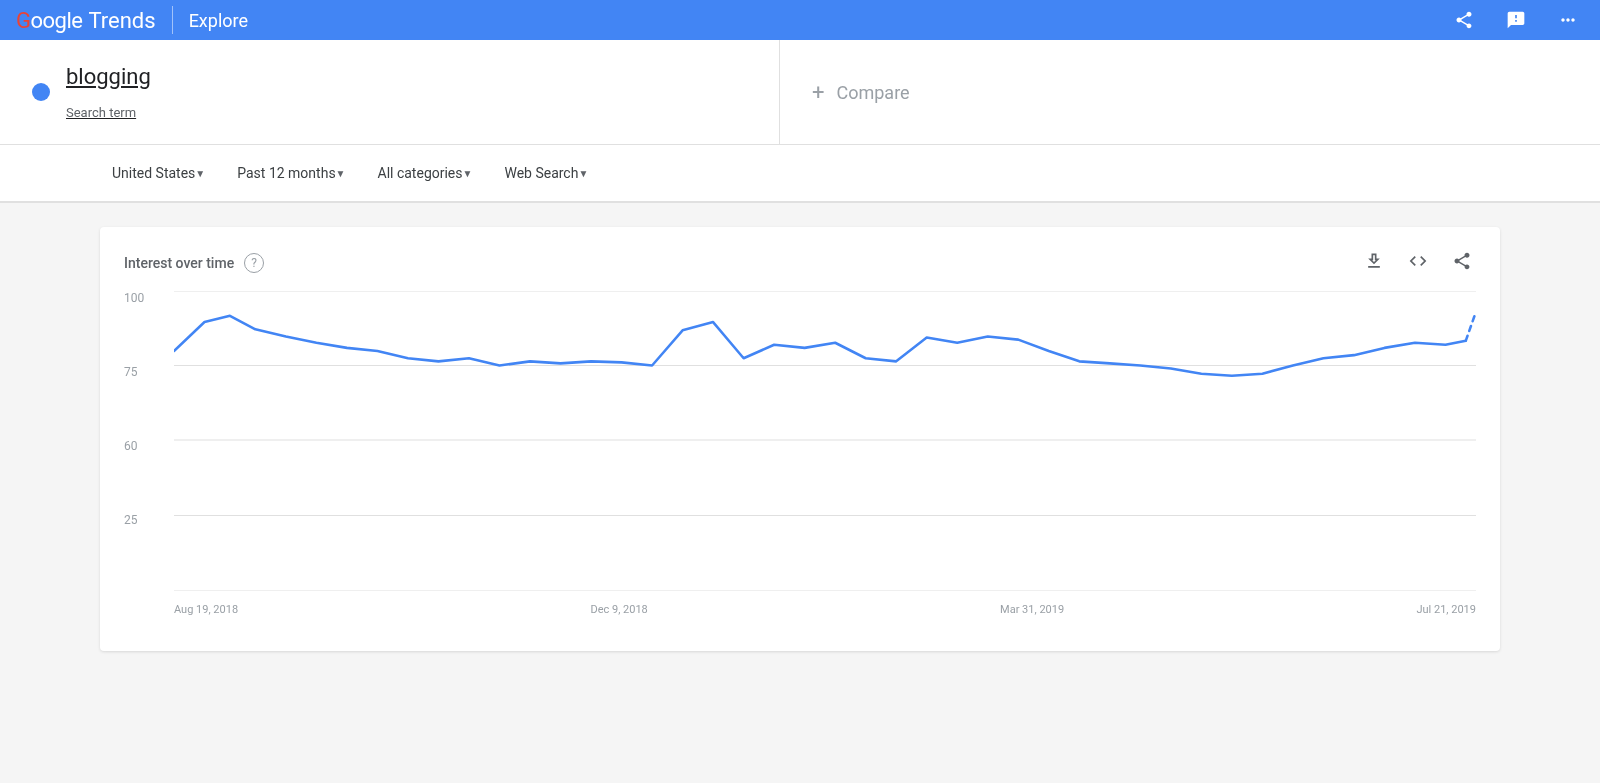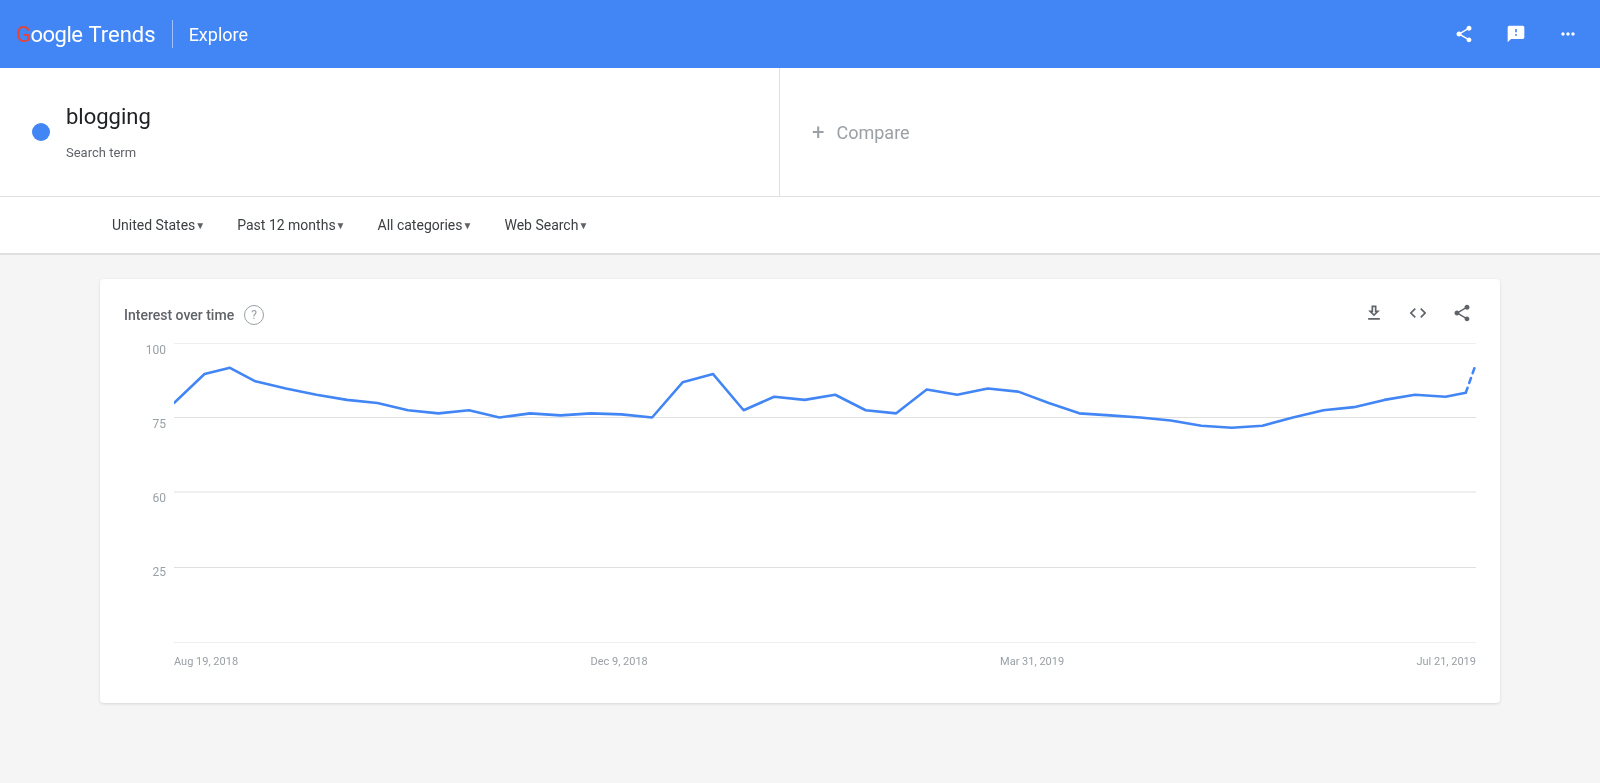--- a/index.html
+++ b/index.html
@@ -1,21 +1,21 @@
 <!DOCTYPE html>
 <html><head>
   <meta charset="utf-8">
   <style>
     * { margin: 0; padding: 0; box-sizing: border-box; }
     body { font-family: 'Roboto', Arial, sans-serif; background: #f5f5f5; color: #202124; }
 
     
     .header {
       background: #4285f4;
-      height: 68px;
+      height: 40px;
       display: flex;
       align-items: center;
       padding: 0 16px;
       justify-content: space-between;
     }
     .header-left {
       display: flex;
       align-items: center;
       gap: 16px;
     }
@@ -64,26 +64,27 @@
     }
 
     
     .search-area {
       background: white;
       display: flex;
       border-bottom: 1px solid #e0e0e0;
     }
     .search-term-box {
       flex: 1;
-      padding: 36px 32px;
+      padding: 24px 32px;
       border-right: 1px solid #e0e0e0;
       display: flex;
       align-items: center;
       gap: 16px;
       max-width: 780px;
+      text-decoration: underline;
     }
     .term-dot {
       width: 18px;
       height: 18px;
       border-radius: 50%;
       background: #4285f4;
       flex-shrink: 0;
     }
     .term-text {}
     .term-name {
@@ -204,21 +205,20 @@
       bottom: 40px;
       width: 50px;
       display: flex;
       flex-direction: column;
       justify-content: space-between;
       padding-bottom: 4px;
     }
     .y-label {
       font-size: 12px;
       color: #9aa0a6;
-      text-align: right;
       padding-right: 8px;
     }
 
     
     .chart-area {
       position: absolute;
       left: 50px;
       right: 0;
       top: 0;
       bottom: 40px;

